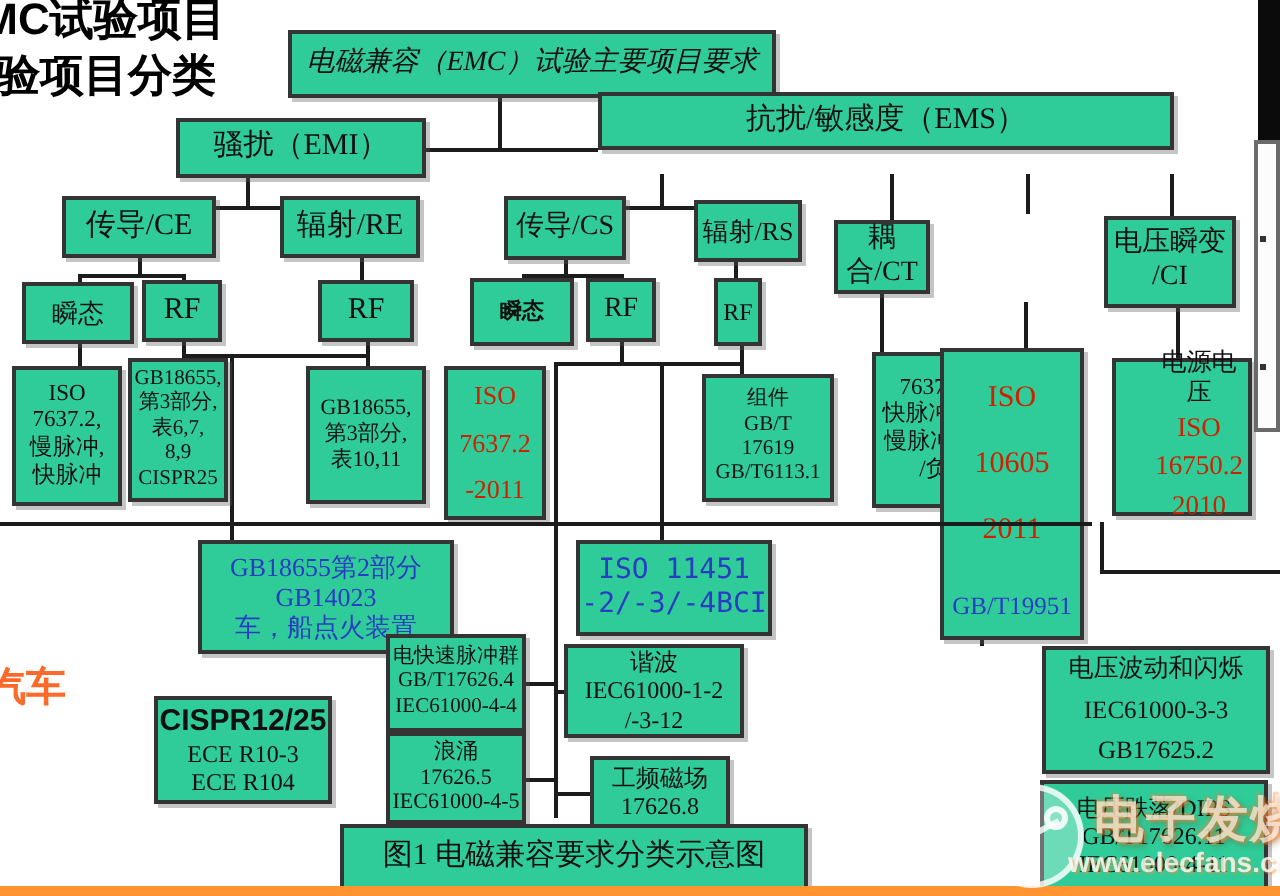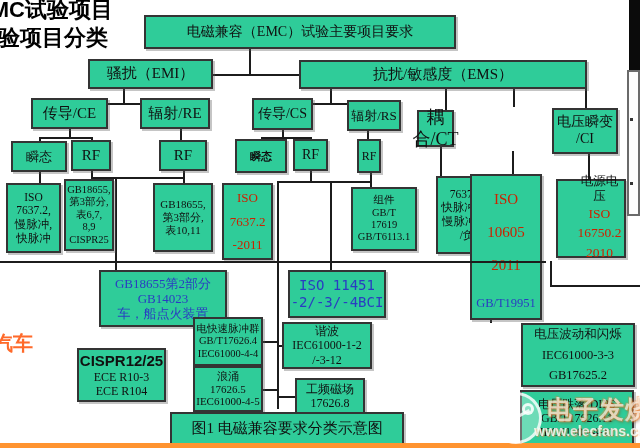--- a/index.html
+++ b/index.html
@@ -90,29 +90,29 @@
   <div class="hl" style="left:277px;top:396px;width:19px;"></div>
   <div class="vl" style="left:490px;top:261px;height:62px;"></div>
   <div class="vl" style="left:440px;top:147px;height:30px;"></div>
   <div class="vl" style="left:512px;top:151px;height:24px;"></div>
   <div class="vl" style="left:588px;top:154px;height:26px;"></div>
 
   <div class="hl divline" style="left:0;top:261px;width:546px;"></div>
   <div class="vl divline" style="left:550px;top:261px;height:25px;"></div>
   <div class="hl divline" style="left:550px;top:285px;width:90px;"></div>
 
-  <div class="node" style="left:144px;top:15px;width:312px;height:34px;font-size:14px;">电磁兼容（EMC）试验主要项目要求</div>
+  <div class="node" style="left:144px;top:15px;width:244px;height:34px;font-size:14px;font-style:italic;">电磁兼容（EMC）试验主要项目要求</div>
   <div class="node" style="left:88px;top:59px;width:125px;height:30px;font-size:15px;">骚扰（EMI）</div>
-  <div class="node" style="left:299px;top:60px;width:288px;height:29px;font-size:15px;">抗扰/敏感度（EMS）</div>
+  <div class="node" style="left:299px;top:46px;width:288px;height:29px;font-size:15px;">抗扰/敏感度（EMS）</div>
 
   <div class="node" style="left:31px;top:98px;width:77px;height:31px;font-size:15px;">传导/CE</div>
   <div class="node" style="left:140px;top:98px;width:70px;height:31px;font-size:15px;">辐射/RE</div>
   <div class="node" style="left:252px;top:98px;width:61px;height:32px;font-size:14px;">传导/CS</div>
   <div class="node" style="left:347px;top:100px;width:54px;height:31px;font-size:13px;">辐射/RS</div>
-  <div class="node" style="left:417px;top:110px;width:37px;height:37px;font-size:18px;">耦合/CT</div>
+  <div class="node" style="left:417px;top:110px;width:48px;height:37px;font-size:14px;">耦合/CT</div>
   <div class="node" style="left:552px;top:108px;width:66px;height:46px;font-size:14px;">电压瞬变
 /CI</div>
 
   <div class="node" style="left:11px;top:141px;width:56px;height:31px;font-size:13px;">瞬态</div>
   <div class="node" style="left:71px;top:140px;width:40px;height:31px;font-size:15px;">RF</div>
   <div class="node" style="left:159px;top:140px;width:48px;height:31px;font-size:15px;">RF</div>
   <div class="node" style="left:235px;top:139px;width:52px;height:34px;font-size:11px;font-weight:bold;">瞬态</div>
   <div class="node" style="left:293px;top:139px;width:35px;height:32px;font-size:14px;">RF</div>
   <div class="node" style="left:357px;top:139px;width:24px;height:34px;font-size:12px;">RF</div>
 

